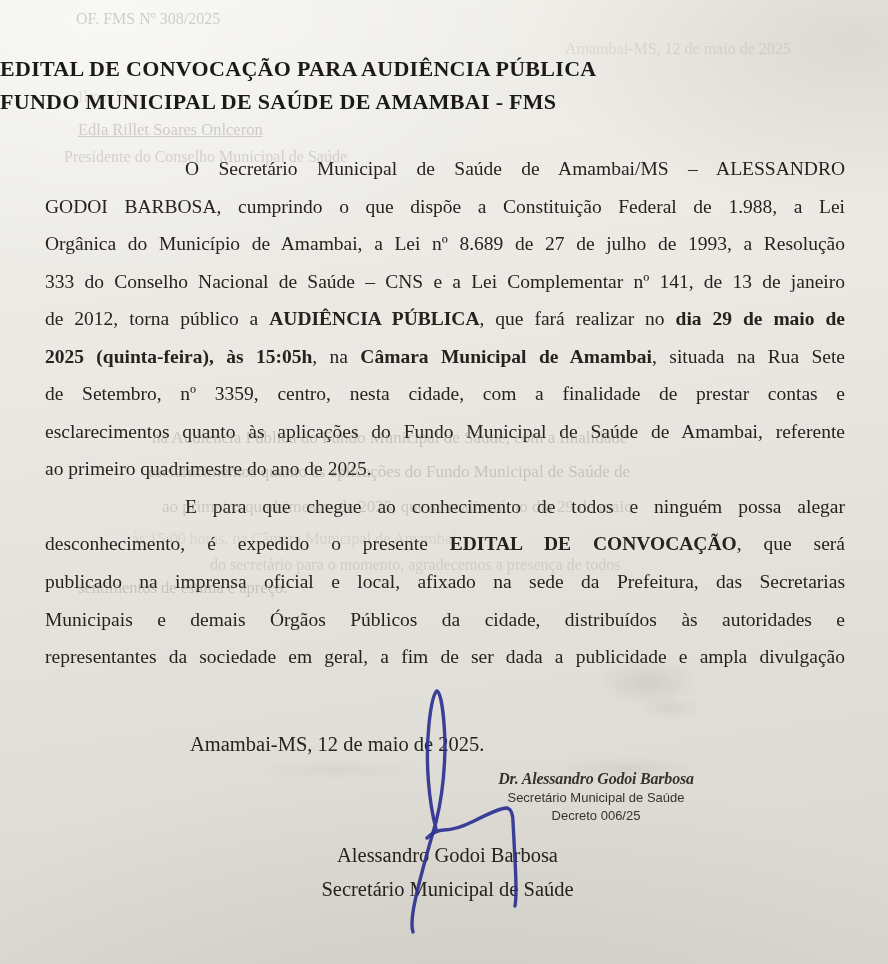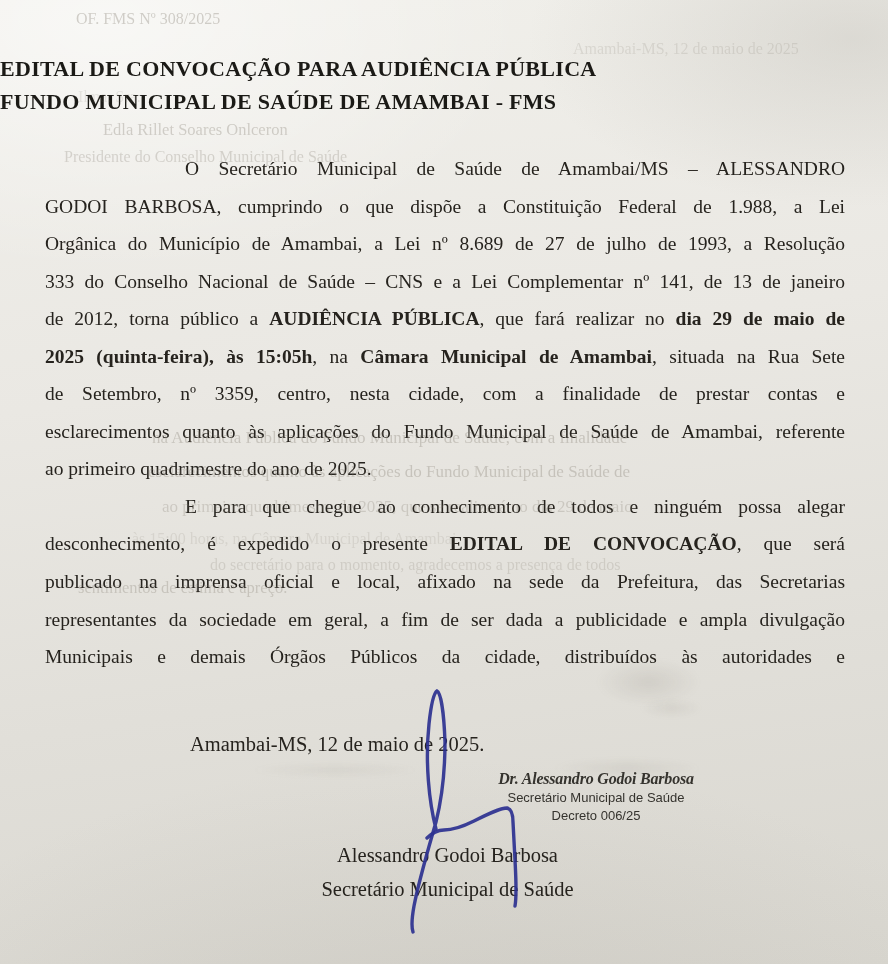--- a/index.html
+++ b/index.html
@@ -72,45 +72,45 @@
       <div class="line"><span>Orgânica do Município de Amambai, a Lei nº 8.689 de 27 de julho de 1993, a Resolução</span></div>
       <div class="line"><span>333 do Conselho Nacional de Saúde – CNS e a Lei Complementar nº 141, de 13 de janeiro</span></div>
       <div class="line"><span>de 2012, torna público a </span><span class="b">AUDIÊNCIA PÚBLICA</span><span>, que fará realizar no </span><span class="b">dia 29 de maio de</span></div>
       <div class="line"><span class="b">2025 (quinta-feira), às 15:05h</span><span>, na </span><span class="b">Câmara Municipal de Amambai</span><span>, situada na Rua Sete</span></div>
       <div class="line"><span>de Setembro, nº 3359, centro, nesta cidade, com a finalidade de prestar contas e</span></div>
       <div class="line"><span>esclarecimentos quanto às aplicações do Fundo Municipal de Saúde de Amambai, referente</span></div>
       <div class="line last"><span>ao primeiro quadrimestre do ano de 2025.</span></div>
       <div class="line indent"><span>E para que chegue ao conhecimento de todos e ninguém possa alegar</span></div>
       <div class="line"><span>desconhecimento, é expedido o presente </span><span class="b">EDITAL DE CONVOCAÇÃO</span><span>, que será</span></div>
       <div class="line"><span>publicado na imprensa oficial e local, afixado na sede da Prefeitura, das Secretarias</span></div>
+      <div class="line"><span>Municipais e demais Órgãos Públicos da cidade, distribuídos às autoridades e</span></div>
       <div class="line"><span>representantes da sociedade em geral, a fim de ser dada a publicidade e ampla divulgação</span></div>
-      <div class="line"><span>Municipais e demais Órgãos Públicos da cidade, distribuídos às autoridades e</span></div>
     </div>
 
   <div class="dateline">Amambai-MS, 12 de maio de 2025.</div>
 
   <div class="stamp">
     <div class="s1">Dr. Alessandro Godoi Barbosa</div>
     <div class="s2">Secretário Municipal de Saúde</div>
     <div class="s3">Decreto 006/25</div>
   </div>
 
   <div class="sig-block">
     <div>Alessandro Godoi Barbosa</div>
     <div>Secretário Municipal de Saúde</div>
   </div>
 
   <svg class="sig-svg" width="888" height="964" viewBox="0 0 888 964">
       <path d="M 436,829 C 429,802 425,762 429,724 C 431,705 434,693 437,691 C 441,693 444,714 445,742 C 445,772 442,798 436,822 C 428,850 419,880 414,906 C 412,917 411,926 413,932" fill="none" stroke="#2c3190" stroke-width="3.4" stroke-linecap="round" opacity="0.92"></path>
       <path d="M 427,838 C 432,833 438,830 444,830 C 452,830 462,827 474,821 C 488,814 500,808 507,808 C 511,809 513,814 513,822 L 515,860 C 516,880 517,895 515,906" fill="none" stroke="#2c3190" stroke-width="3.4" stroke-linecap="round" opacity="0.92"></path>
     </svg>
 <div class="ghost" style="left: 76px; top: 10px; font-size: 16px; opacity: 0.32; font-weight: normal;">OF. FMS Nº 308/2025</div>
-    <div class="ghost" style="left: 565px; top: 40px; font-size: 16px; opacity: 0.17; margin-left: 8px;">Amambai-MS, 12 de maio de 2025</div>
+    <div class="ghost" style="left: 565px; top: 40px; font-size: 16px; opacity: 0.17;">Amambai-MS, 12 de maio de 2025</div>
     <div class="ghost" style="left: 78px; top: 88px; font-size: 16px; opacity: 0.14;">Ilma. Sra.</div>
-    <div class="ghost" style="left: 78px; top: 120px; font-size: 16.5px; opacity: 0.3;  margin-left: 25px;">Edla Rillet Soares Onlceron</div>
+    <div class="ghost" style="left: 78px; top: 120px; font-size: 16.5px; opacity: 0.3; text-decoration: underline;">Edla Rillet Soares Onlceron</div>
     <div class="ghost" style="left: 64px; top: 148px; font-size: 16px; opacity: 0.26;">Presidente do Conselho Municipal de Saúde</div>
     <div class="ghost" style="left: 152px; top: 428px; font-size: 17px; opacity: 0.3;">na Audiência Pública do Fundo Municipal de Saúde, com a finalidade</div>
     <div class="ghost" style="left: 148px; top: 462px; font-size: 17px; opacity: 0.3;">esclarecimentos quanto às aplicações do Fundo Municipal de Saúde de</div>
     <div class="ghost" style="left: 162px; top: 497px; font-size: 17px; opacity: 0.25;">ao primeiro quadrimestre de 2025, que se realizará no dia 29 de maio</div>
     <div class="ghost" style="left: 132px; top: 530px; font-size: 16px; opacity: 0.15;">às 15:00 horas, na Câmara Municipal de Amambai</div>
     <div class="ghost" style="left: 210px; top: 556px; font-size: 16px; opacity: 0.2;">do secretário para o momento, agradecemos a presença de todos</div>
     <div class="ghost" style="left: 78px; top: 578px; font-size: 16.5px; opacity: 0.28;">sentimentos de estima e apreço.</div>
     <div class="smudge" style="left: 596px; top: 658px; width: 105px; height: 48px; background: radial-gradient(rgba(120, 114, 102, 0.14), rgba(120, 114, 102, 0) 70%); filter: blur(2px);"></div>
     <div class="smudge" style="left: 640px; top: 698px; width: 62px; height: 20px; background: radial-gradient(rgba(120, 114, 102, 0.1), rgba(120, 114, 102, 0) 70%); filter: blur(2px);"></div>
     <div class="smudge" style="left: 552px; top: 758px; width: 150px; height: 20px; background: radial-gradient(rgba(120, 114, 102, 0.1), rgba(120, 114, 102, 0) 70%); filter: blur(2px);"></div>

